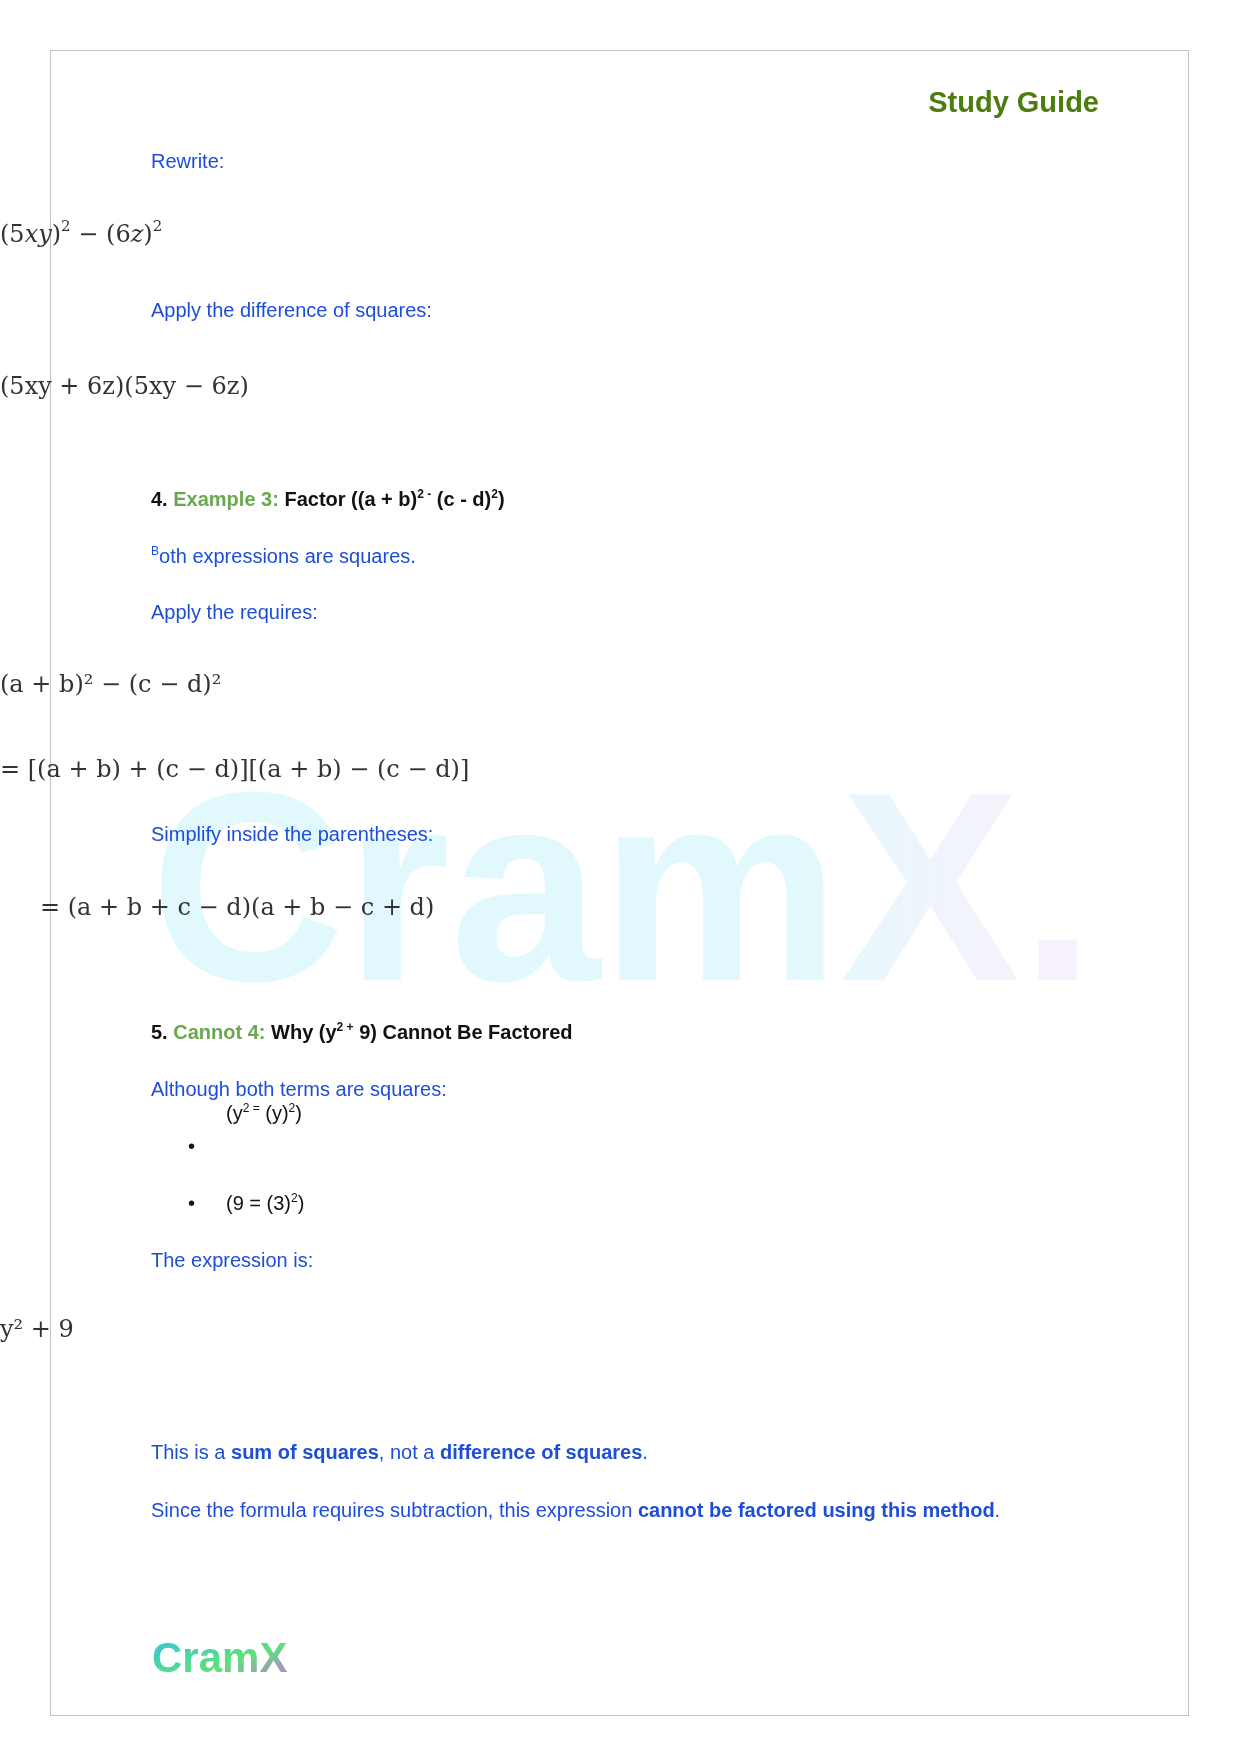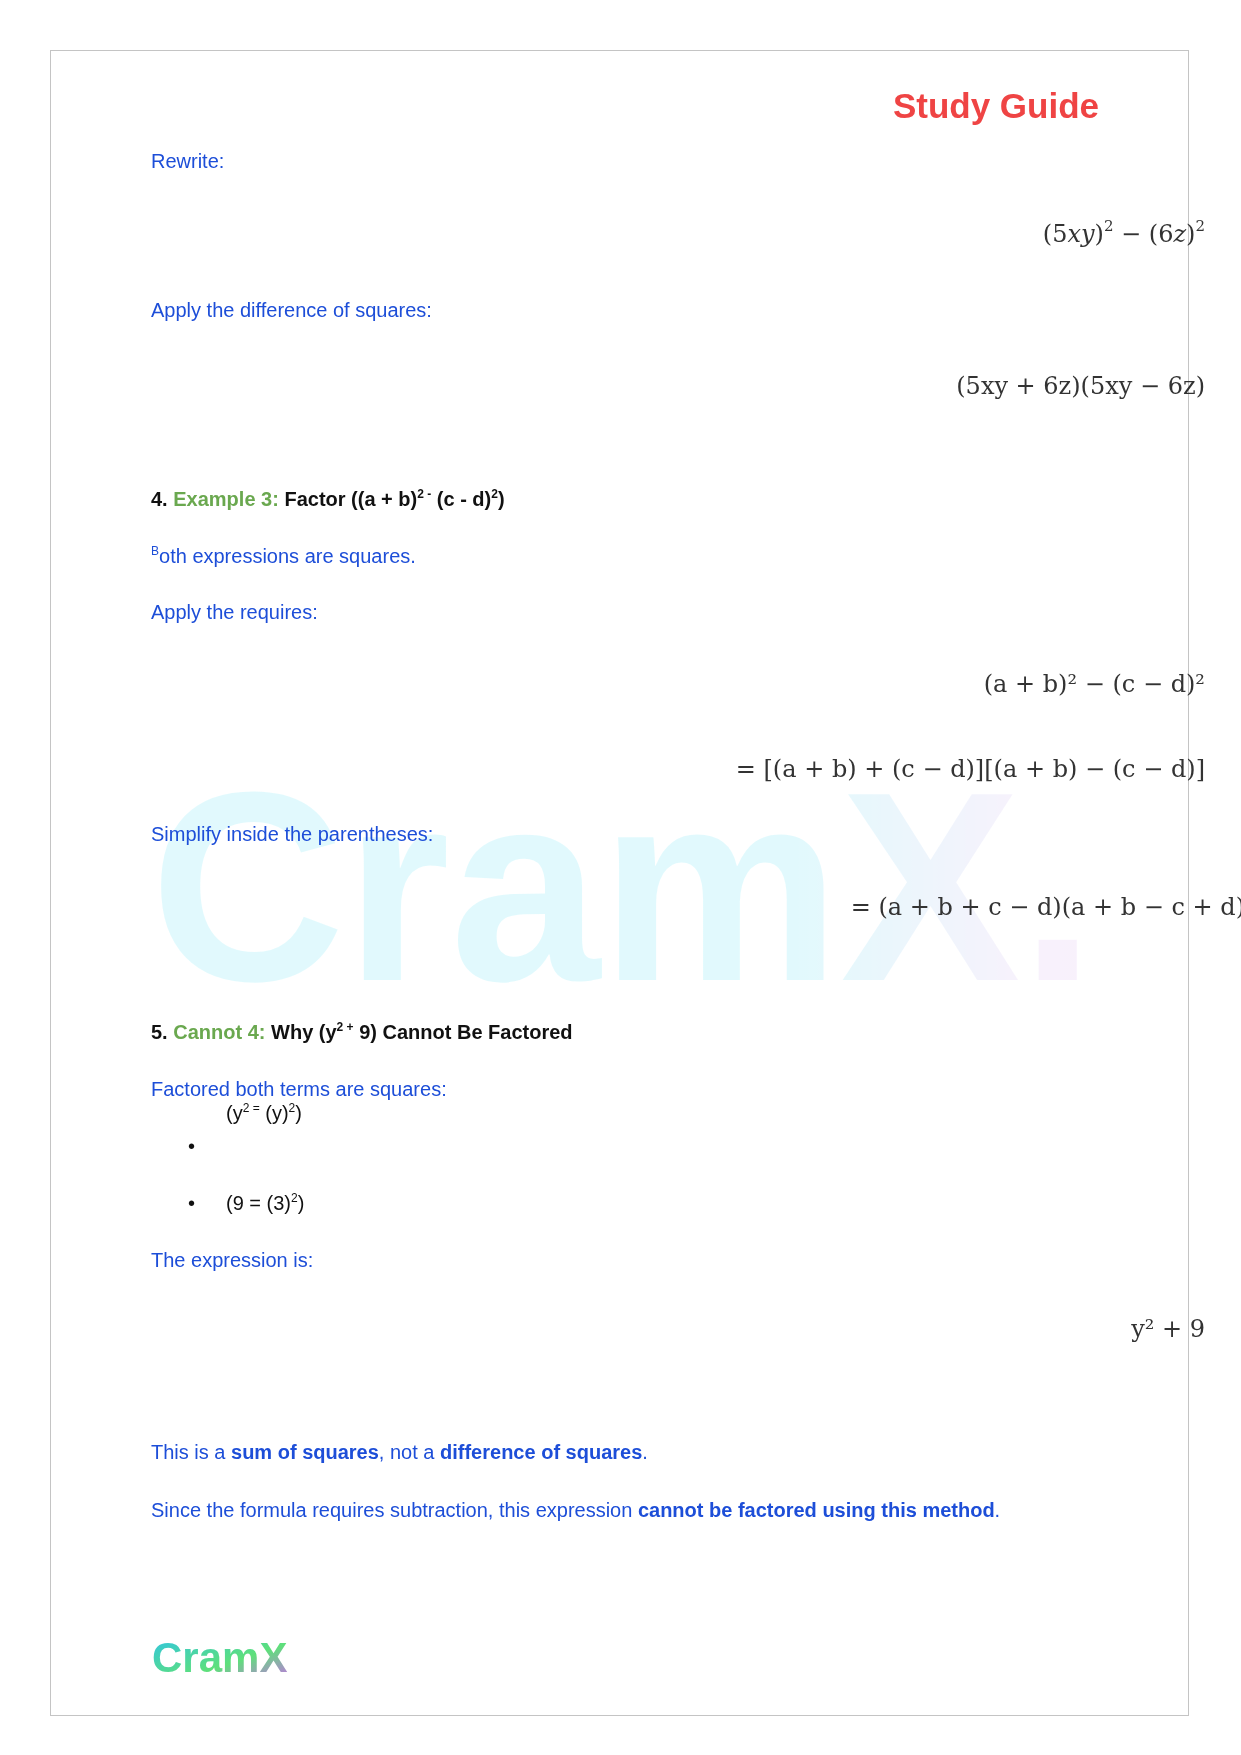--- a/index.html
+++ b/index.html
@@ -1,24 +1,24 @@
 <!DOCTYPE html>
 <html><head>
 <meta charset="utf-8">
 <style>
   html,body{margin:0;padding:0;background:#fff;}
   body{width:1241px;height:1755px;position:relative;overflow:hidden;font-family:"Liberation Sans",sans-serif;color:#111;}
   .page-border{position:absolute;left:50px;top:50px;width:1139px;height:1666px;border:1.5px solid #c4c4c4;box-sizing:border-box;}
   .abs{position:absolute;}
-  .title{right:142px;top:86px;font-size:35px;font-weight:bold;color:#ef4444;}
+  .title{right:142px;top:86px;font-size:29px;font-weight:bold;color:#4d7c0f;}
   .p{left:151px;font-size:20px;color:#1d4ed8;white-space:nowrap;}
   .h{left:151px;font-size:20px;font-weight:bold;color:#111;white-space:nowrap;text-align:right;}
   .green{color:#6aa84f;}
   sup{font-size:12px;vertical-align:8px;line-height:0;}
-  .math{left:0;width:1205px;text-align:right;font-family:"DejaVu Serif","Liberation Serif",serif;font-size:24px;color:#333;white-space:nowrap;}
+  .math{left:0;width:1205px;text-align:left;font-family:"DejaVu Serif","Liberation Serif",serif;font-size:24px;color:#333;white-space:nowrap;}
   .math i{font-style:italic;}
   .math sup{font-size:15px;vertical-align:11px;}
   .bullet{left:188px;font-size:20px;}
   .bullet-text{left:226px;font-size:20px;white-space:nowrap;}
   .watermark{left:150px;top:765px;width:950px;height:240px;opacity:0.18;pointer-events:none;}
   .logo{left:150px;top:1632px;}
 </style>
 </head>
 <body>
 
@@ -65,21 +65,21 @@
 <div class="abs p" style="top:823px">Simplify inside the parentheses:</div>
 
 <div class="abs math" style="top:893px;left:40px">= (a + b + c − d)(a + b − c + d)</div>
 
 <div class="abs h" style="top:1021px">
   <span>5.</span>
   <span class="green">Cannot 4:</span>
   <span>Why (y</span><sup>2 +</sup><span> 9) Cannot Be Factored</span>
 </div>
 
-<div class="abs p" style="top:1078px">Factored both terms are squares:</div>
+<div class="abs p" style="top:1078px">Although both terms are squares:</div>
 
 <div class="abs bullet" style="top:1135px">•</div>
 <div class="abs bullet-text" style="top:1102px">
   <span>(y</span><sup>2 =</sup><span> (y)</span><sup>2</sup><span>)</span>
 </div>
 
 <div class="abs bullet" style="top:1192px">•</div>
 <div class="abs bullet-text" style="top:1192px">
   <span>(9 = (3)</span><sup>2</sup><span>)</span>
 </div>

